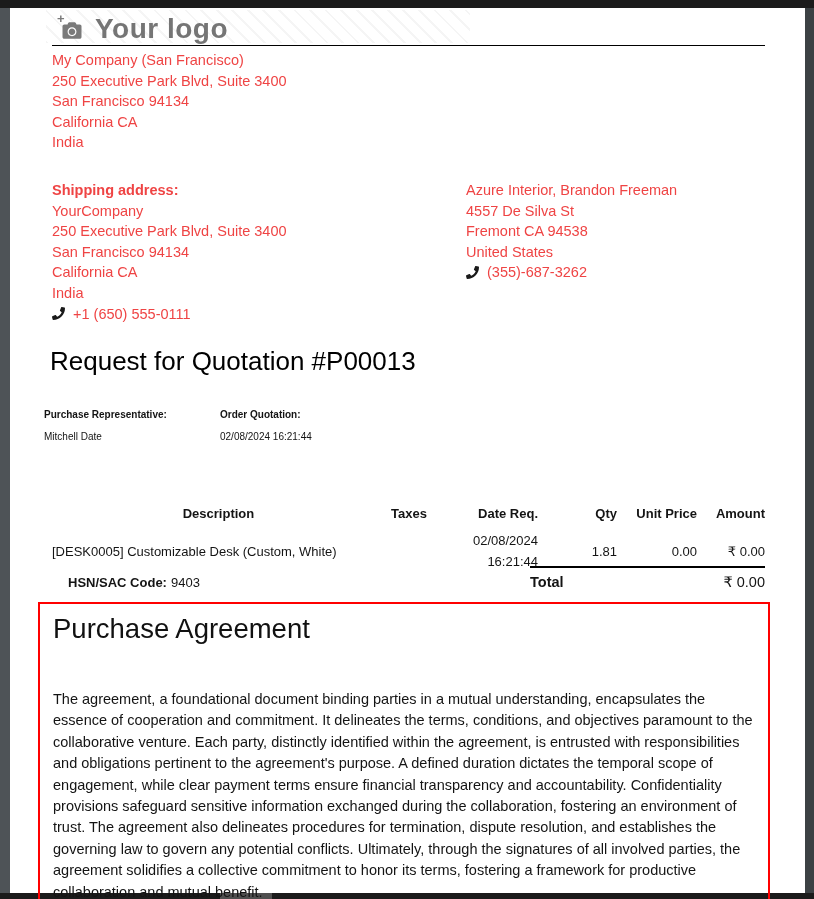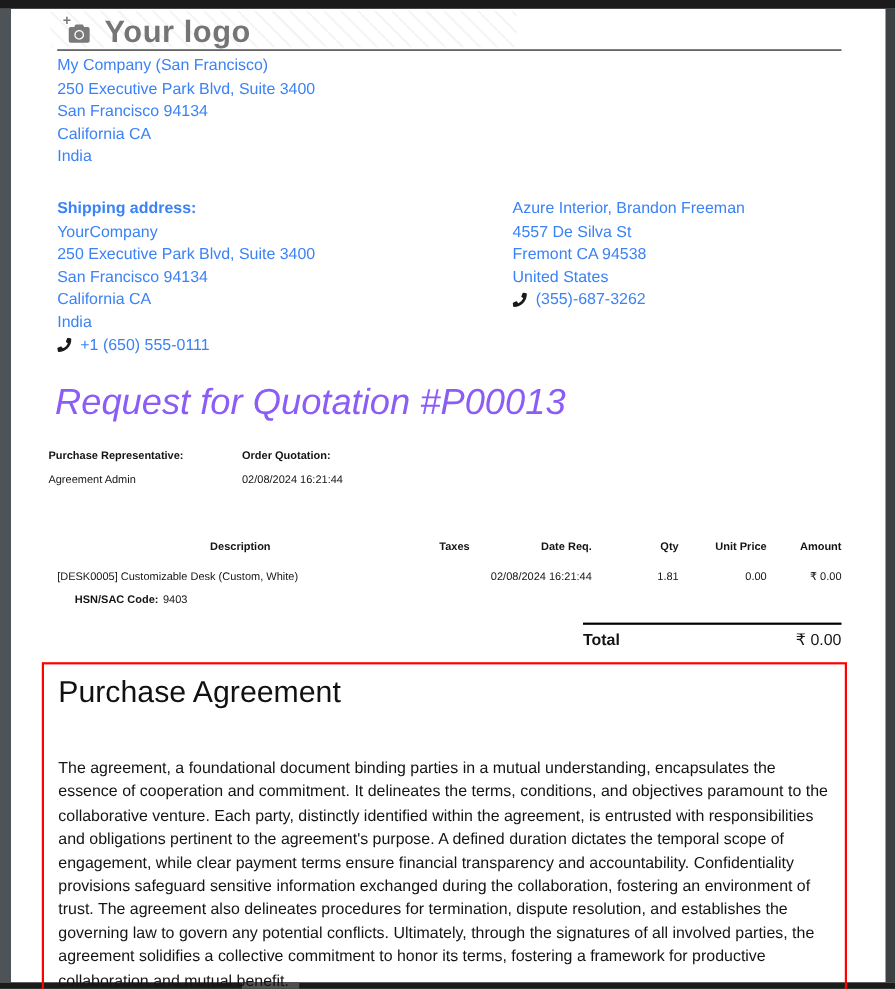--- a/index.html
+++ b/index.html
@@ -25,37 +25,37 @@
     position:absolute; left:-6px; top:0; width:424px; height:33px;
     background:repeating-linear-gradient(45deg, rgba(0,0,0,0.04) 0 2px, transparent 2px 11px);
   }
   .logo-inner { position:absolute; left:8px; top:3px; display:flex; align-items:center; gap:11px; }
   .camera-wrap { position:relative; width:24px; height:22px; color:#7a7a7a; }
   .camera-wrap svg { position:absolute; left:1px; top:3px; width:22px; height:19px; }
   .camera-plus { position:absolute; left:-3px; top:-7px; font-size:13px; font-weight:700; color:#7a7a7a; }
   .logo-text { font-size:28px; font-weight:700; color:#757575; letter-spacing:0.5px; }
 
   
-  .addr { font-size:14.5px; line-height:20.6px; color:#3b82f6; }
+  .addr { font-size:14.5px; line-height:20.6px; color:#ef4444; }
   .company-block { position:absolute; left:52px; top:50px; }
   .shipping-block { position:absolute; left:52px; top:180px; }
   .vendor-block { position:absolute; left:466px; top:180px; }
   .addr .label { font-weight:700; }
   .phone-line { display:flex; align-items:center; gap:8px; }
   .phone-icon { width:13px; height:13px; color:#1a1a1a; }
 
   
-  .doc-title { position:absolute; left:50px; top:346px; font-size:33px; font-weight:400; color:#8b5cf6;font-style:italic; }
+  .doc-title { position:absolute; left:50px; top:346px; font-size:26px; font-weight:400; color:#000000; }
   .info-row { position:absolute; left:44px; top:404px; display:flex; font-size:10px; }
   .info-col1 { width:176px; }
   .info-label { font-weight:700; line-height:21.5px; }
   .info-value { line-height:21.5px; }
 
   
-  .items-table { position:absolute; left:52px; top:487px; width:713px; border-collapse:collapse; font-size:10px; }
+  .items-table { position:absolute; left:52px; top:503px; width:713px; border-collapse:collapse; font-size:13px; }
   .items-table th { font-weight:700; padding:0 0 6px 0; line-height:21px; }
   .items-table td { padding:0; line-height:21px; }
   .col-desc { width:333px; }
   .col-taxes { width:42px; }
   .col-date { width:111px; }
   .col-qty { width:79px; }
   .col-unit { width:80px; }
   .col-amt { width:68px; }
   th.c { text-align:center; }
   .r { text-align:right; }
@@ -139,21 +139,21 @@
       </svg>
       <span>(355)-687-3262</span>
     </div>
   </div>
 
   <div class="doc-title">Request for Quotation #P00013</div>
 
   <div class="info-row">
     <div class="info-col1">
       <div class="info-label">Purchase Representative:</div>
-      <div class="info-value">Agreement Admin</div>
+      <div class="info-value">Mitchell Date</div>
     </div>
     <div>
       <div class="info-label">Order Quotation:</div>
       <div class="info-value">02/08/2024 16:21:44</div>
     </div>
   </div>
 
   <table class="items-table">
     <colgroup>
       <col class="col-desc">

